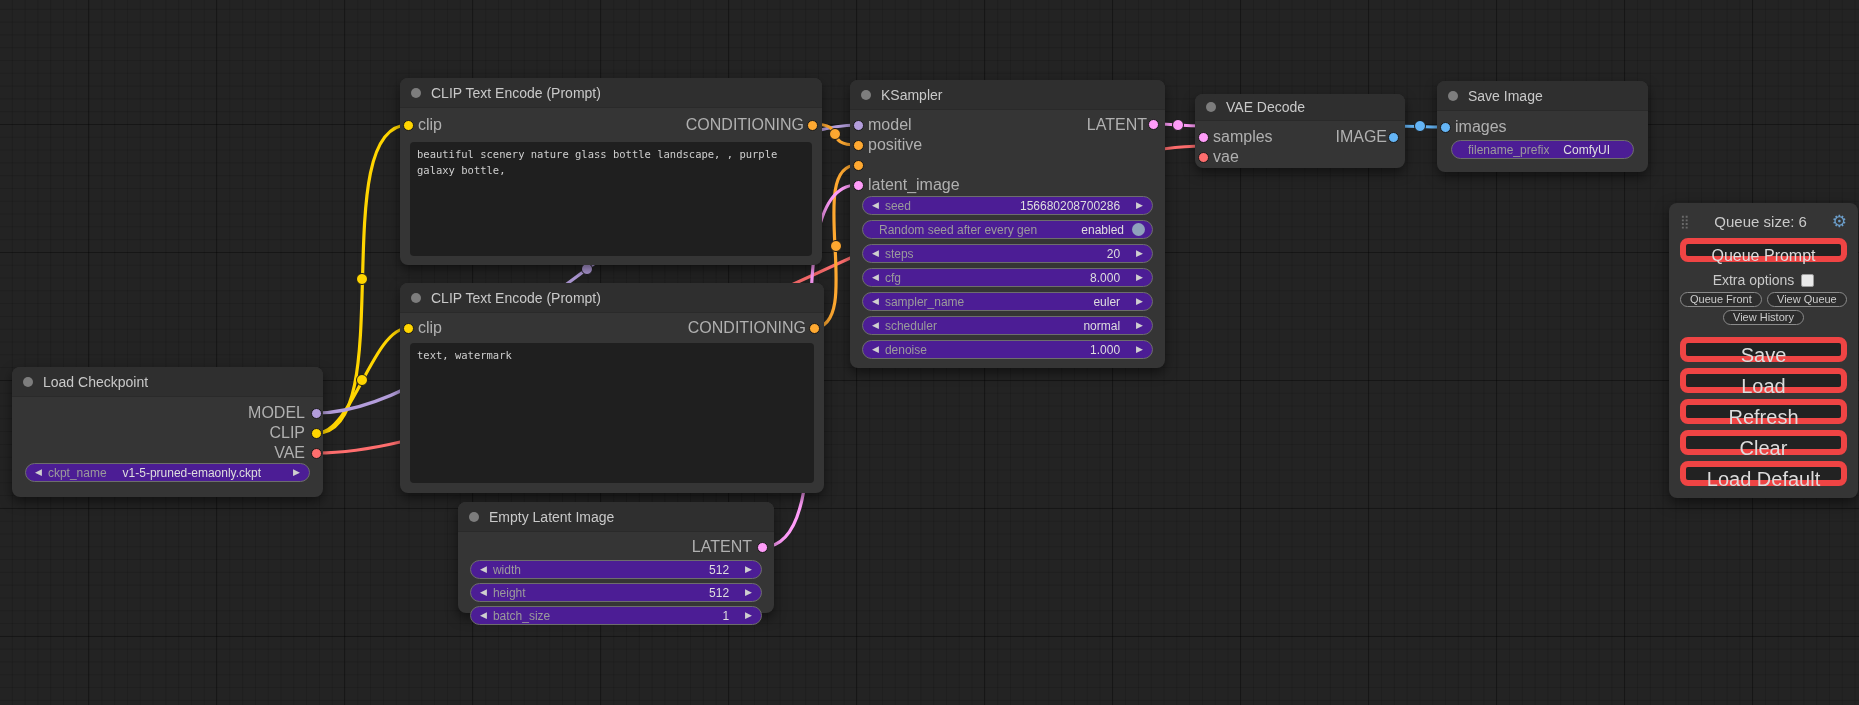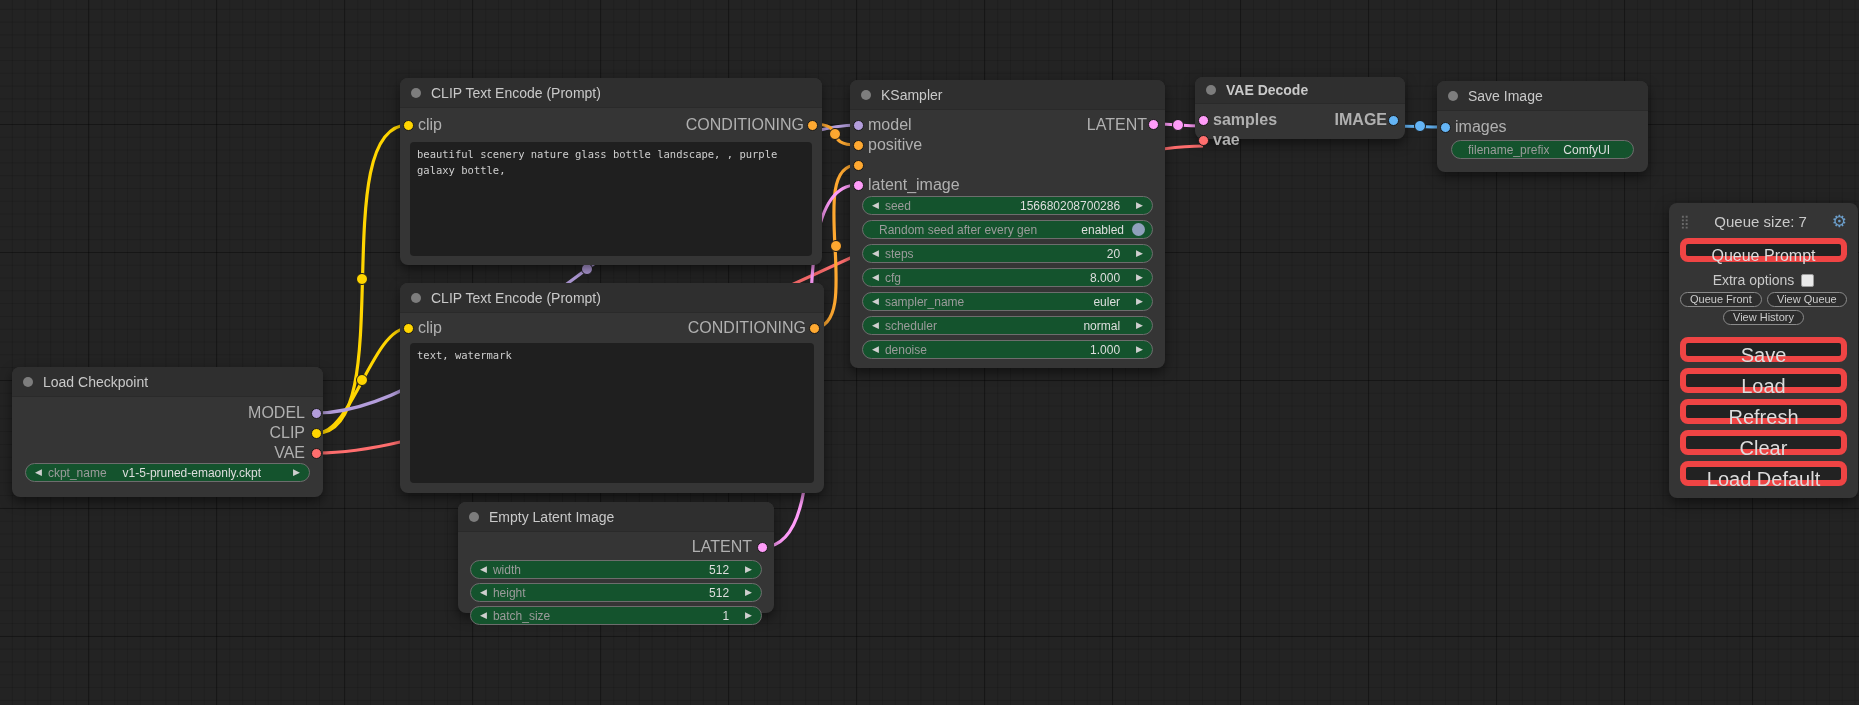--- a/index.html
+++ b/index.html
@@ -31,21 +31,21 @@
   .slot-dot{position:absolute;width:11px;height:11px;border-radius:50%;border:1px solid #191919;box-sizing:border-box;z-index:3;}
   .in-label{position:absolute;left:18px;}
   .out-label{position:absolute;right:18px;}
   .textbox{
     position:absolute;background:#1f1f1f;border-radius:4px;
     font-family:"DejaVu Sans Mono",monospace;font-size:10.5px;line-height:1.5;
     color:#cfcfcf;padding:5px 7px;box-sizing:border-box;overflow:hidden;
     white-space:pre-wrap;word-break:break-word;
   }
   .pill{
-    position:absolute;height:19px;background:#14532d;border:1px solid #6d6d6d;
+    position:absolute;height:19px;background:#4c1d95;border:1px solid #6d6d6d;
     border-radius:10px;display:flex;align-items:center;gap:6px;
     padding:0 9px;font-size:12px;color:#9b9b9b;box-sizing:border-box;white-space:nowrap;
   }
   .pill .arrow{color:#cfcfcf;font-size:9px;flex:none;line-height:1;}
   .pill .p-label{overflow:hidden;}
   .pill .p-value{margin-left:auto;color:#dedede;margin-right:10px;}
   .pill .p-value.centerish{margin-right:26px;}
   .toggle-dot{width:13px;height:13px;border-radius:50%;flex:none;margin-right:-2px;}
   
   #queue-panel{
@@ -236,21 +236,21 @@
     <span class="arrow">▶</span>
   </div>
   <div class="pill" style="left:12px;right:12px;top:260px;">
     <span class="arrow">◀</span>
     <span class="p-label">denoise</span>
     <span class="p-value">1.000</span>
     <span class="arrow">▶</span>
   </div>
 </div>
 
-<div class="node" style="left:1195px;top:77px;width:210px;height:62px;font-weight:bold;">
+<div class="node" style="left:1195px;top:94px;width:210px;height:74px;">
   <div class="node-title" style="height:27px;">
     <span class="title-dot"></span>
     <span>VAE Decode</span>
   </div>
   <div class="slot-row" style="top:33px;left:0;right:0;">
     <span class="in-label">samples</span>
     <span class="out-label">IMAGE</span>
   </div>
   <span class="slot-dot" style="left: 3px; top: 38px; background: rgb(255, 156, 249);"></span>
   <span class="slot-dot" style="right: 6px; top: 38px; background: rgb(100, 181, 246);"></span>
@@ -271,21 +271,21 @@
   <span class="slot-dot" style="left: 3px; top: 41px; background: rgb(100, 181, 246);"></span>
   <div class="pill" style="left:14px;right:14px;top:59px;padding-left:16px;">
     <span class="p-label">filename_prefix</span>
     <span class="p-value" style="margin-right:14px;">ComfyUI</span>
   </div>
 </div>
 
 <div id="queue-panel">
   <div class="qp-header">
     <span class="drag-handle">⣿</span>
-    <span class="qp-title">Queue size: 7</span>
+    <span class="qp-title">Queue size: 6</span>
     <span class="gear" style="color: rgb(107, 157, 201);">⚙</span>
   </div>
   <button class="btn btn-queue">Queue Prompt</button>
   <div class="extra-row">
     <span>Extra options</span>
     <span class="checkbox"></span>
   </div>
   <div class="mini-row">
     <button class="mini-btn grow">Queue Front</button>
     <button class="mini-btn grow">View Queue</button>

